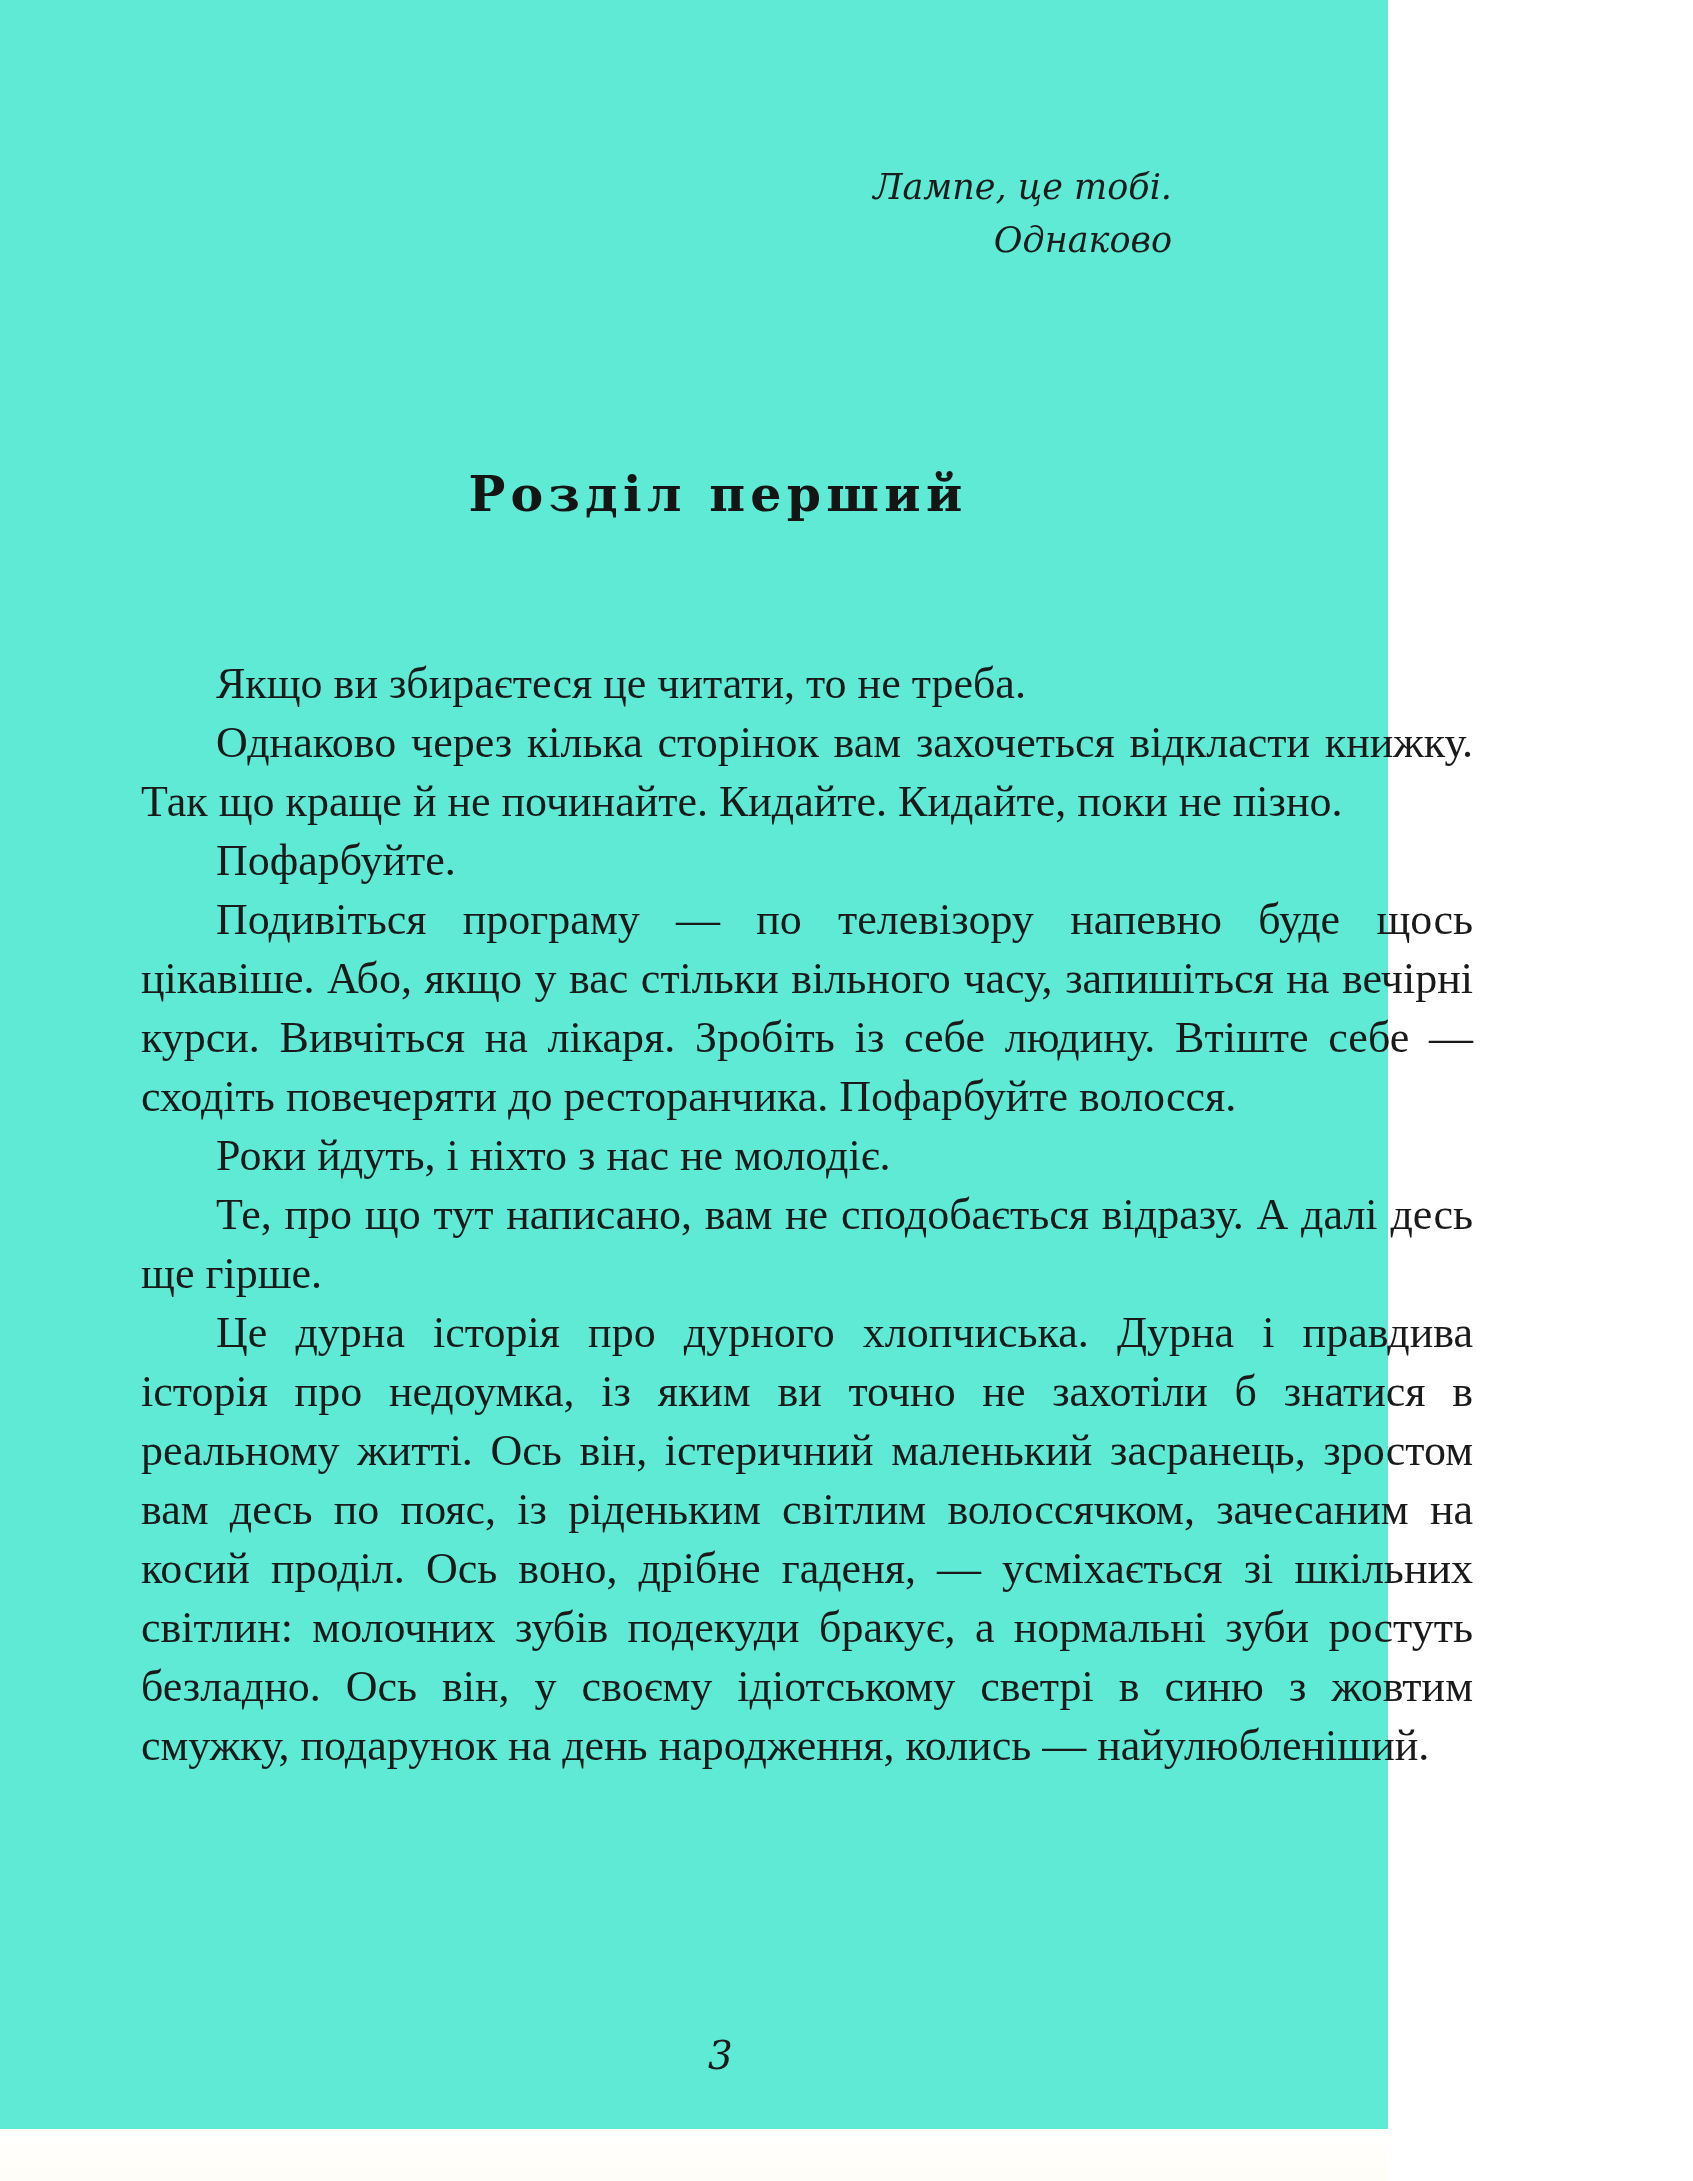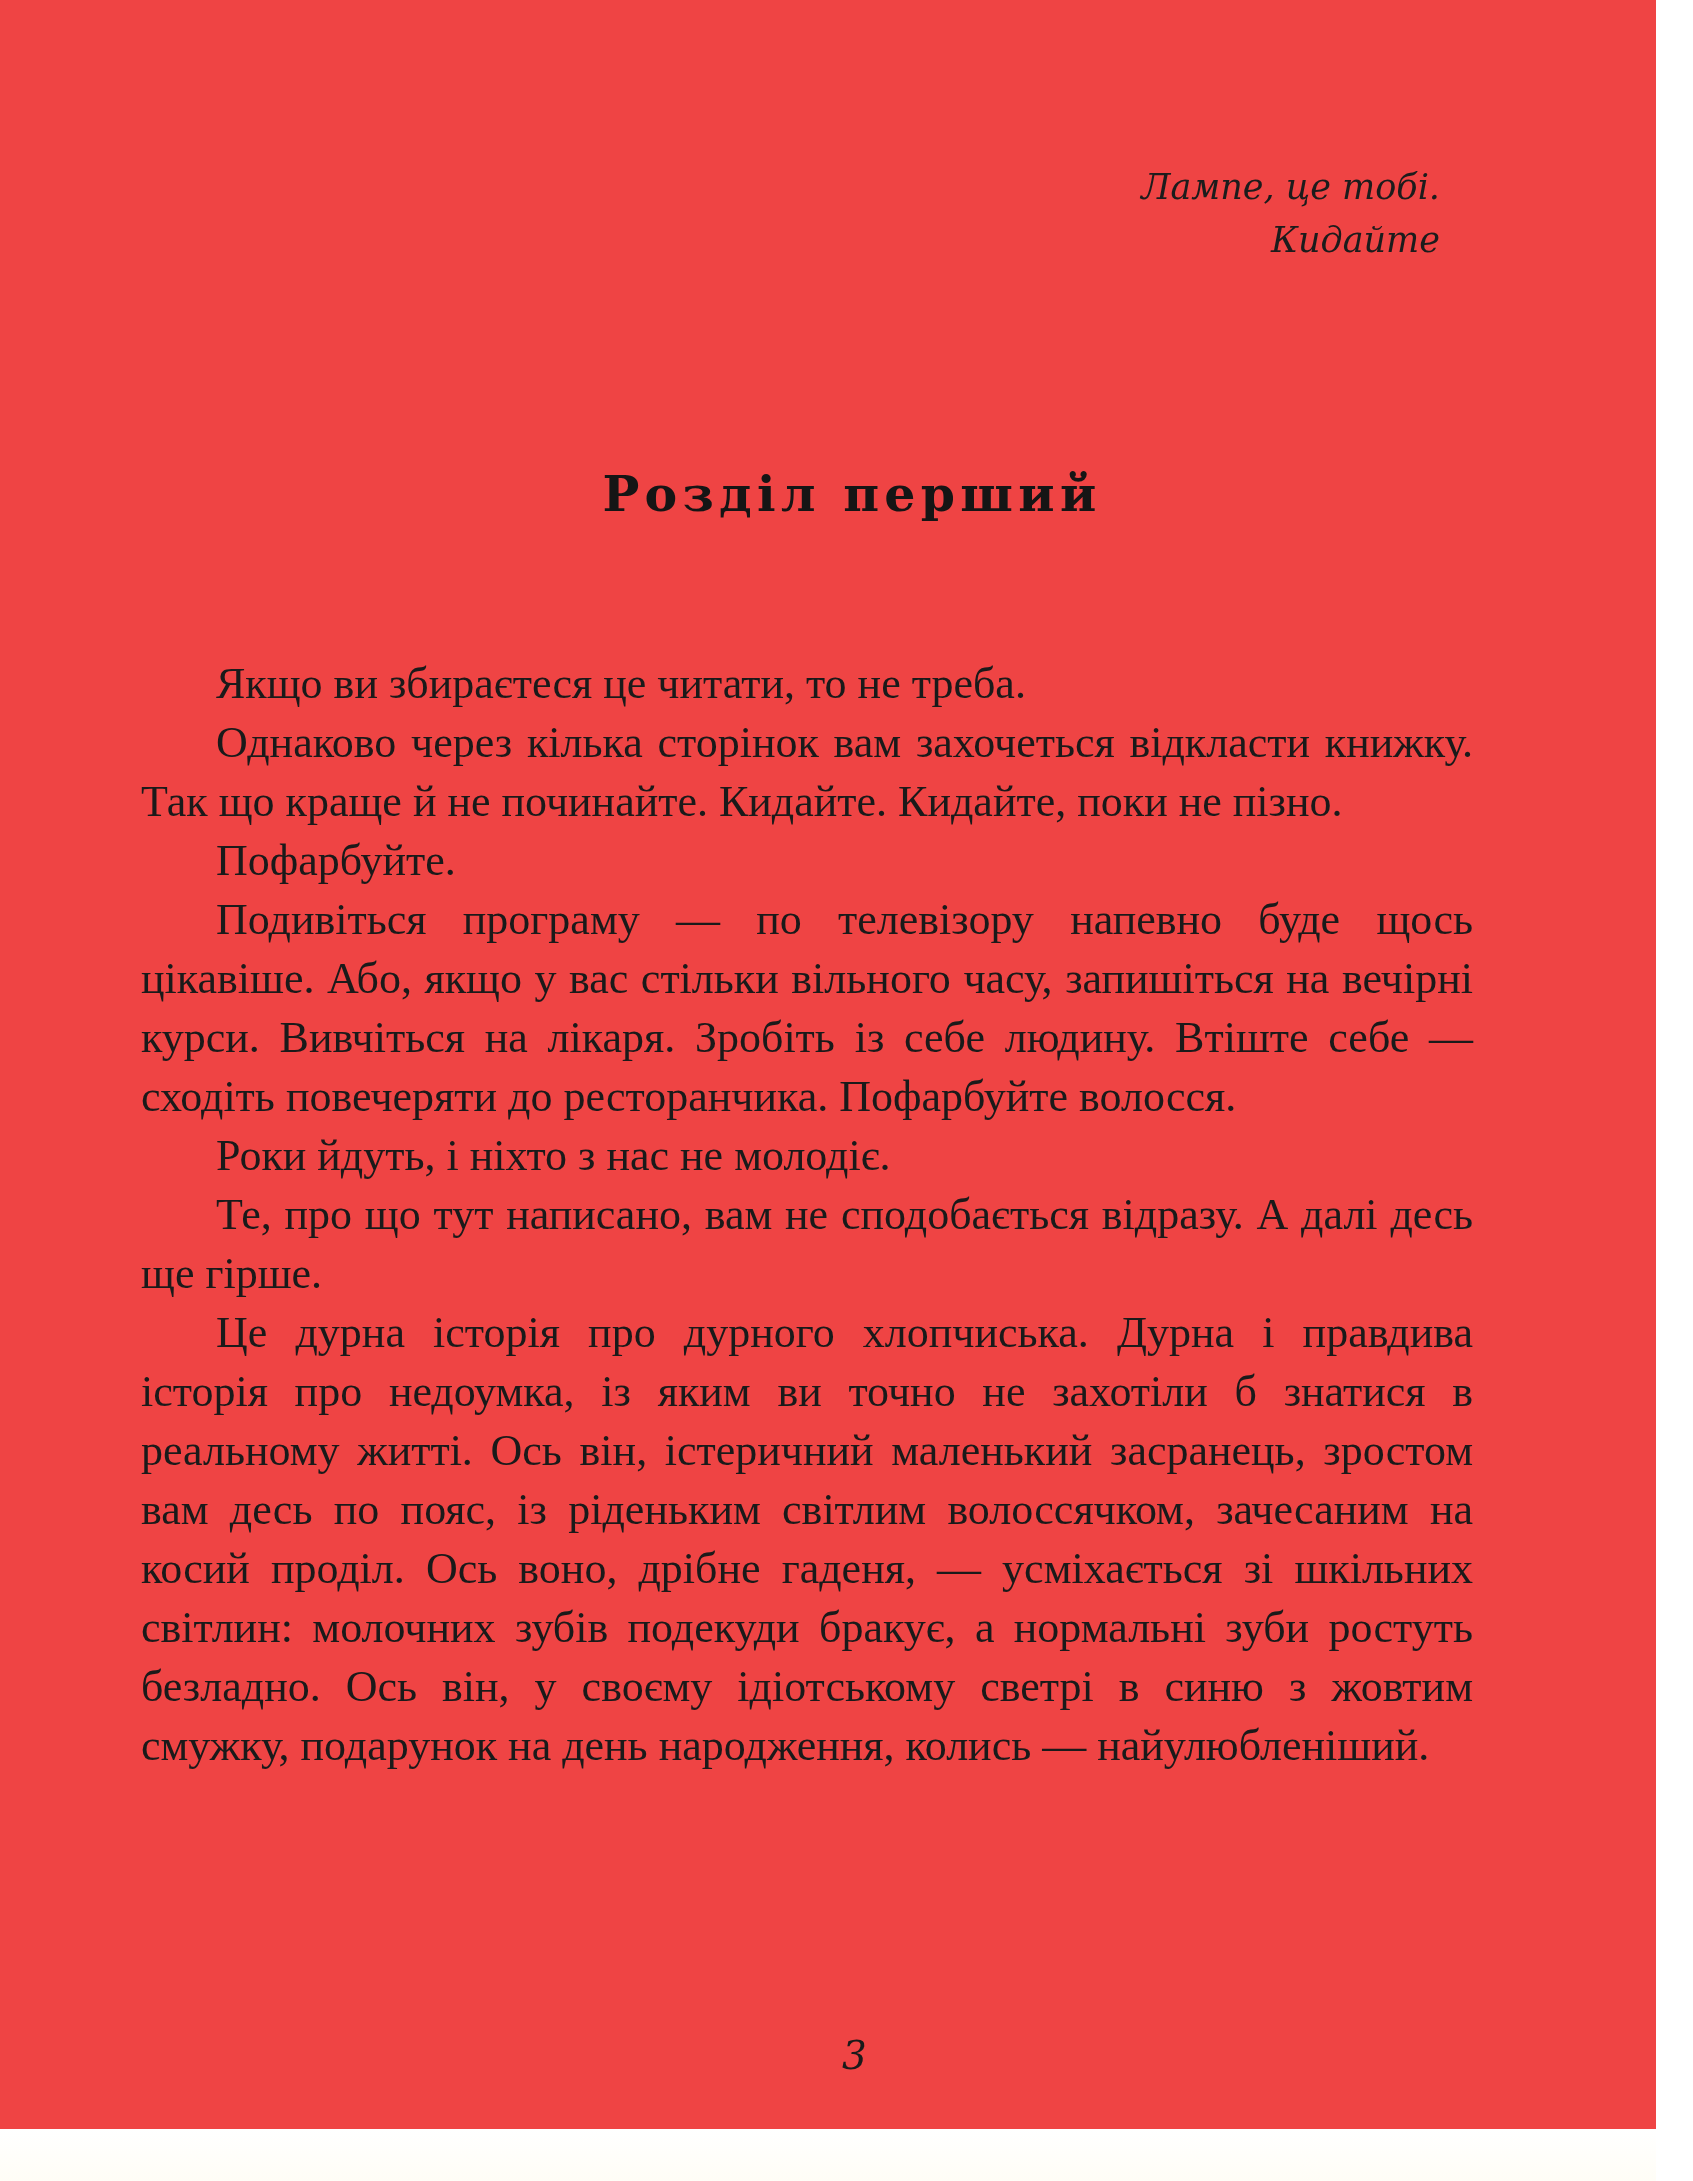--- a/index.html
+++ b/index.html
@@ -11,23 +11,23 @@
       width: 1694px;
       height: 2182px;
       position: relative;
       overflow: hidden;
       color: #1a1a1a;
       font-family: "DejaVu Serif", "Liberation Serif", serif;
     }
     .page {
       position: absolute;
       left: 0; top: 0;
-      width: 1656px;
+      width: 1388px;
       height: 2182px;
-      background: #ef4444;
+      background: #5eead4;
     }
     .page-bottom-tint {
       position: absolute;
       left: 0; right: 0; bottom: 0;
       height: 53px;
       background: linear-gradient(to bottom, #ffffff, #fffdf6);
     }
     .epigraph {
       position: absolute;
       right: 216px;
@@ -83,21 +83,21 @@
       padding-left: 53px;
     }
   </style>
 </head>
 <body>
 
 <div class="page">
 
   <div class="epigraph">
     <span class="epigraph-line">Лампе, це тобі.</span>
-    <span class="epigraph-line">Кидайте</span>
+    <span class="epigraph-line">Однаково</span>
   </div>
 
   <h1 class="chapter-title" style="margin:0;">Розділ перший</h1>
 
   <div class="body-text">
     <p class="para">Якщо ви збираєтеся це читати, то не треба.</p>
     <p class="para">Однаково через кілька сторінок вам захочеться відклас­ти книжку. Так що краще й не починайте. Кидайте. Кидайте, поки не пізно.</p>
     <p class="para">Пофарбуйте.</p>
     <p class="para">Подивіться програму — по телевізору напевно буде щось цікавіше. Або, якщо у вас стільки вільного часу, за­пишіться на вечірні курси. Вивчіться на лікаря. Зробіть із себе людину. Втіште себе — сходіть повечеряти до ресто­ранчика. Пофарбуйте волосся.</p>
     <p class="para">Роки йдуть, і ніхто з нас не молодіє.</p>

